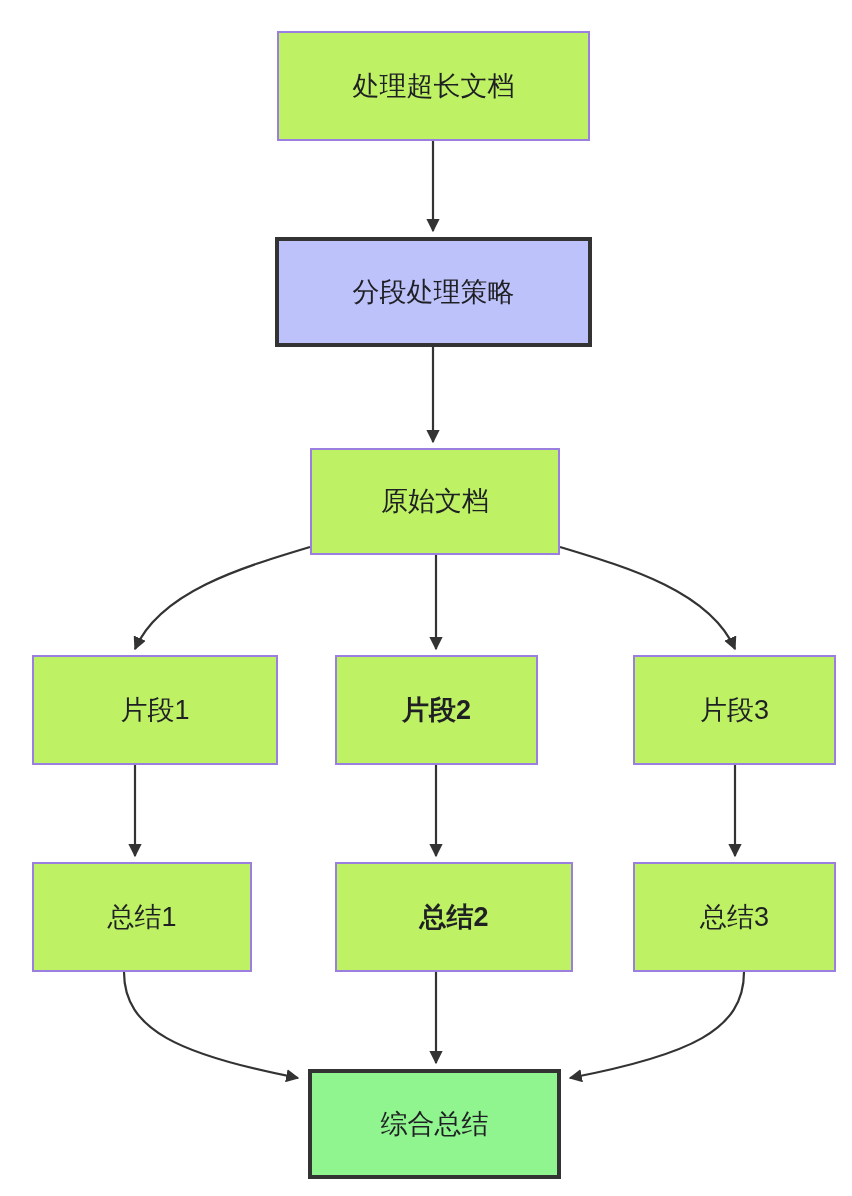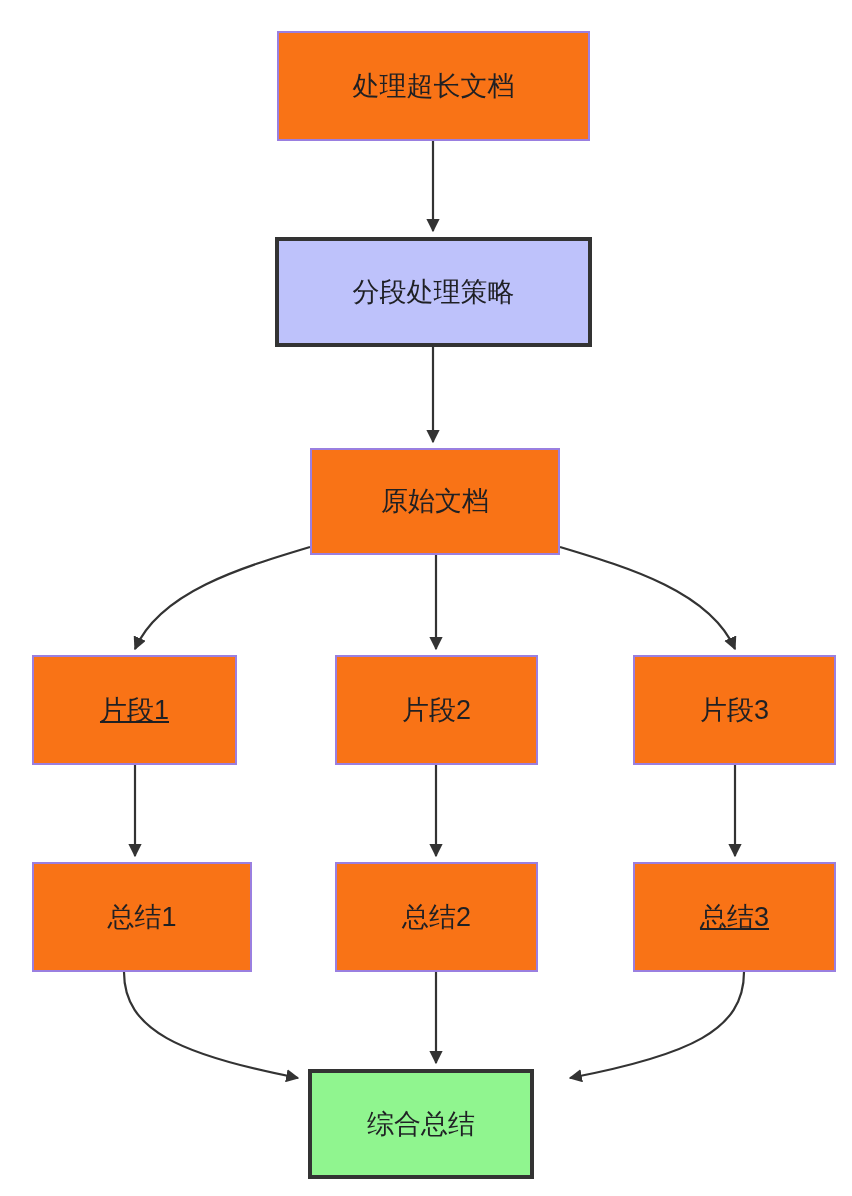--- a/index.html
+++ b/index.html
@@ -34,21 +34,21 @@
     text-align: center;
     color: #1f2024;
     line-height: 1.2;
     white-space: nowrap;
   }
   .node-label {
     display: block;
   }
   
   .node.plain {
-    background: #f97316;
+    background: #bef264;
     border: 2px solid #9a7fe0;
     font-size: 27px;
   }
   
   .node.emph {
     background: #bec2fb;
     border: 4px solid #333333;
     font-size: 27px;
   }
   
@@ -98,41 +98,41 @@
   </div>
 
   <div class="node emph" style="left:275px; top:237px; width:317px; height:110px;">
     <span class="node-label">分段处理策略</span>
   </div>
 
   <div class="node plain" style="left:310px; top:448px; width:250px; height:107px;justify-content:center;">
     <span class="node-label">原始文档</span>
   </div>
 
-  <div class="node plain" style="left:32px; top:655px; width:205px; height:110px;text-decoration:underline;">
+  <div class="node plain" style="left:32px; top:655px; width:246px; height:110px;">
     <span class="node-label">片段1</span>
   </div>
 
-  <div class="node plain" style="left:335px; top:655px; width:203px; height:110px;">
+  <div class="node plain" style="left:335px; top:655px; width:203px; height:110px;font-weight:bold;">
     <span class="node-label">片段2</span>
   </div>
 
   <div class="node plain" style="left:633px; top:655px; width:203px; height:110px;text-align:right;">
     <span class="node-label">片段3</span>
   </div>
 
   <div class="node plain" style="left:32px; top:862px; width:220px; height:110px;">
     <span class="node-label">总结1</span>
   </div>
 
-  <div class="node plain" style="left:335px; top:862px; width:203px; height:110px;">
+  <div class="node plain" style="left:335px; top:862px; width:238px; height:110px;font-weight:bold;">
     <span class="node-label">总结2</span>
   </div>
 
-  <div class="node plain" style="left:633px; top:862px; width:203px; height:110px;text-decoration:underline;">
+  <div class="node plain" style="left:633px; top:862px; width:203px; height:110px;">
     <span class="node-label">总结3</span>
   </div>
 
-  <div class="node final" style="left:308px; top:1069px; width:226px; height:110px;">
+  <div class="node final" style="left:308px; top:1069px; width:253px; height:110px;">
     <span class="node-label">综合总结</span>
   </div>
 
 </div>
 
 </body></html>

